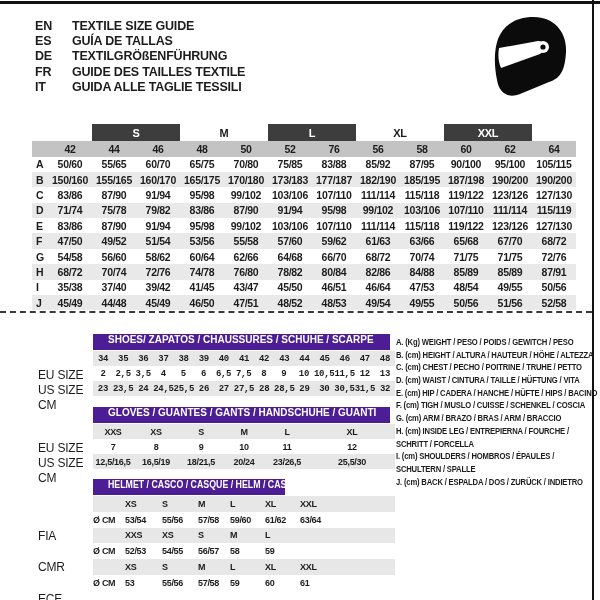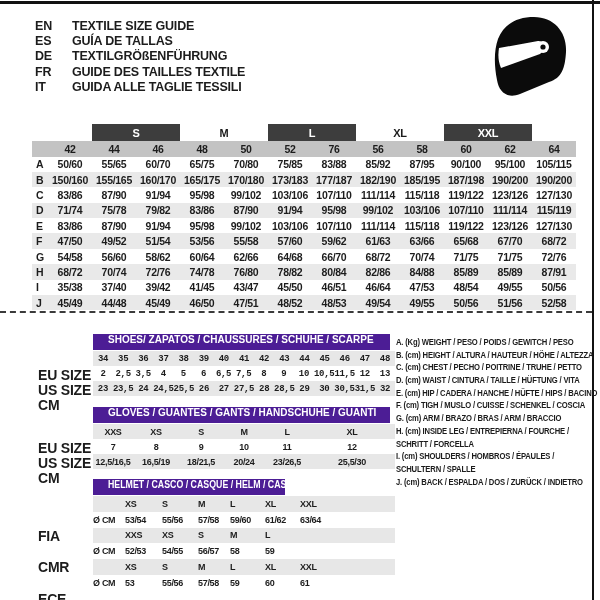--- a/index.html
+++ b/index.html
@@ -28,21 +28,21 @@
   .t-cell{display:flex;align-items:center;justify-content:center;white-space:nowrap;}
   .t-row{height:15.4px;}
   .t-body .t-row:nth-of-type(even){background:#e9e9e9;}
   .t-letter{justify-content:flex-start;padding-left:4px;}
 
   .divider{position:absolute;left:0;top:311px;width:592px;border-top:2px dashed #3a3a3a;}
 
   
   .mtable{position:absolute;left:30px;}
   .bar-row{display:flex;height:16px;margin-bottom:1px;}
-  .lblcol{width:63px;font-weight:700;font-size:14px;letter-spacing:-0.2px;
+  .lblcol{width:63px;font-weight:400;font-size:12px;letter-spacing:-0.2px;
           display:flex;align-items:center;padding-left:8px;box-sizing:border-box;flex:none;margin-top:24px;}
   .bar{background:#4c1d95;color:#fff;display:flex;
        padding-left:15px;box-sizing:border-box;font-weight:700;font-size:10px;}
   .bar-w{width:297px;}
   .bar-h{width:192px;}
   .bar span{white-space:nowrap;}
   .bar-h span{transform:scaleX(0.88);transform-origin:left center;}
   .m-row{display:flex;height:15px;}
   .h-rows .m-row{height:15.8px;}
   .band{width:302px;box-sizing:border-box;}

